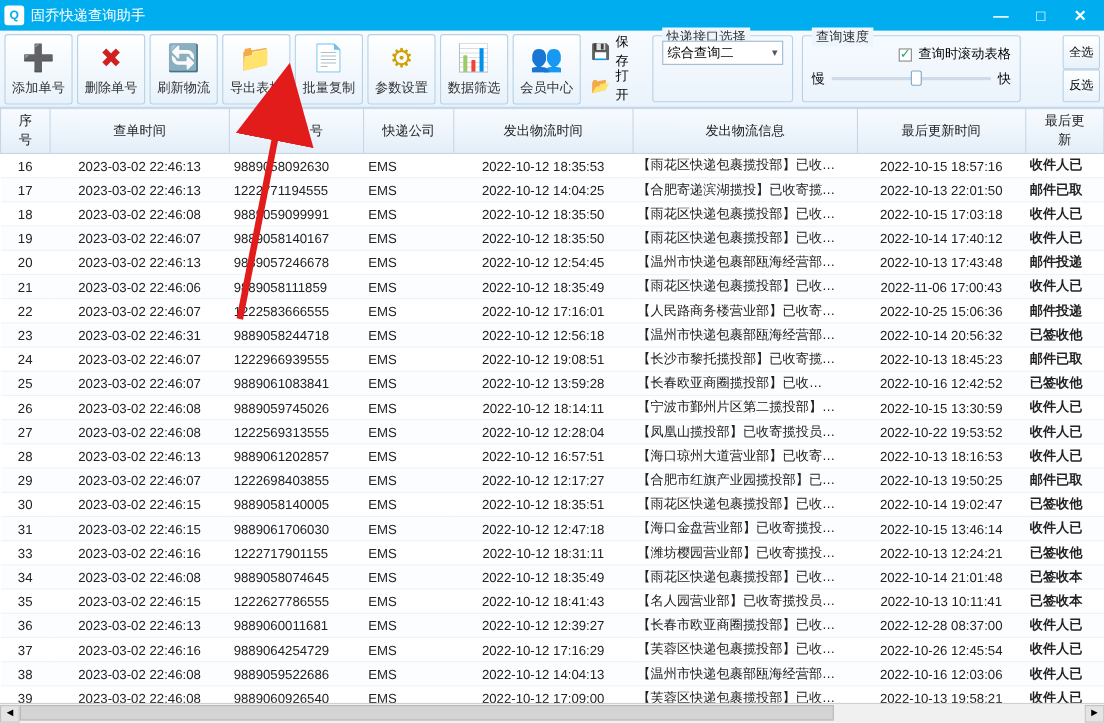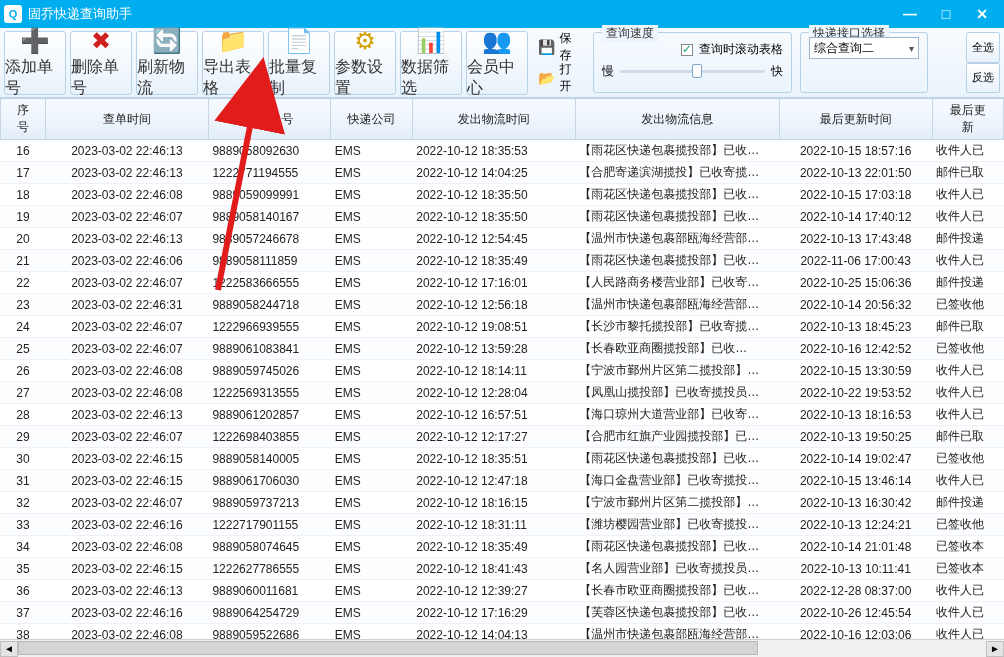--- a/index.html
+++ b/index.html
@@ -6,21 +6,21 @@
 body { font-family: "Microsoft YaHei", SimSun, Arial, sans-serif; font-size: 12px; background: #fff; overflow: hidden; width: 1004px; height: 657px; position: relative; }
 
 .titlebar { height: 28px; background: #00aeef; color: #fff; display: flex; align-items: center; padding: 0 4px; }
 .titlebar .app-icon { width: 18px; height: 18px; background: #fff; border-radius: 3px; margin-right: 6px; display: flex; align-items: center; justify-content: center; color: #00aeef; font-weight: bold; font-size: 11px; }
 .titlebar .title { flex: 1; font-size: 13px; }
 .titlebar .win-btn { width: 36px; height: 20px; display: flex; align-items: center; justify-content: center; color: #fff; font-size: 14px; font-weight: bold; cursor: pointer; }
 
 .toolbar { height: 70px; background: linear-gradient(#f7fbff,#eaf3fb); border-bottom: 1px solid #b7d2e6; display: flex; align-items: stretch; padding: 2px; }
 .tool-btn { width: 62px; height: 64px; margin: 1px 2px; border: 1px solid #b7d2e6; border-radius: 3px; background: linear-gradient(#ffffff,#e8f2fb); display: flex; flex-direction: column; align-items: center; justify-content: center; cursor: pointer; }
 .tool-btn .ico { width: 32px; height: 32px; display: flex; align-items: center; justify-content: center; font-size: 24px; }
-.tool-btn .lbl { font-size: 16px; color: #333; margin-top: 2px; }
+.tool-btn .lbl { font-size: 12px; color: #333; margin-top: 2px; }
 .tool-col { display: flex; flex-direction: column; justify-content: space-around; padding: 2px 4px; }
 .tool-col .mini { height: 28px; padding: 2px 4px; display: flex; align-items: center; gap: 4px; font-size: 12px; }
 .tool-col .mini .mico { width: 18px; height: 18px; display: flex; align-items: center; justify-content: center; font-size: 14px; }
 
 .fieldset { border: 1px solid #b7d2e6; border-radius: 3px; margin: 2px 4px; padding: 4px 8px 6px 8px; position: relative; display: flex; flex-direction: column; }
 .fieldset > .legend { position: absolute; top: -8px; left: 8px; background: #eef6fd; padding: 0 4px; font-size: 12px; color: #333; }
 .speed-row { display: flex; align-items: center; gap: 6px; margin-top: 4px; }
 .speed-row .cb { width: 12px; height: 12px; border: 1px solid #888; background: #fff; display:inline-block; position:relative; }
 .speed-row .cb.checked::after { content:"✓"; position:absolute; top:-3px; left:0; font-size:12px; color:#2a7; }
 .slider { flex: 1; height: 18px; position: relative; }
@@ -43,24 +43,24 @@
 .hscroll .arrow-btn { width: 18px; height: 16px; background: #e4e4e4; border: 1px solid #c0c0c0; display: flex; align-items: center; justify-content: center; font-size: 10px; cursor: pointer; }
 .hscroll .track { flex: 1; height: 16px; background: #f0f0f0; position: relative; }
 .hscroll .thumb { position: absolute; left: 0; top: 0; height: 14px; width: 740px; background: #d4d4d4; border: 1px solid #b8b8b8; }
 
 .red-arrow { position: absolute; pointer-events: none; z-index: 50; }
 
 .col-seq { width: 44px; text-align: center; }
 .col-time { width: 160px; text-align: center; }
 .col-order { width: 120px; margin-top: 16px; }
 .col-comp { width: 80px; }
-.col-out { width: 160px; }
+.col-out { width: 160px; text-align: center; }
 .col-info { width: 200px; margin-left: 48px; }
 .col-upd { width: 150px; text-align: center; }
-.col-status { width: 70px; }
+.col-status { width: 70px; font-weight: bold; }
 </style>
 </head>
 <body>
 
 <div class="titlebar">
   <div class="app-icon">Q</div>
   <div class="title">固乔快递查询助手</div>
   <div class="win-btn">—</div>
   <div class="win-btn">□</div>
   <div class="win-btn">✕</div>
@@ -106,41 +106,41 @@
     <div class="mini">
       <span class="mico">💾</span>
       <span>保存</span>
     </div>
     <div class="mini">
       <span class="mico">📂</span>
       <span>打开</span>
     </div>
   </div>
 
+  <div class="fieldset" style="width:130px">
+    <div class="legend">快递接口选择</div>
+    <div class="select">
+      <span>综合查询二</span>
+      <span class="arrow">▾</span>
+    </div>
+  </div>
+
   <div class="fieldset" style="width:210px">
     <div class="legend">查询速度</div>
     <div class="speed-row" style="justify-content:flex-end">
       <span class="cb checked"></span>
       <span>查询时滚动表格</span>
     </div>
     <div class="speed-row">
       <span>慢</span>
       <div class="slider">
         <div class="track"></div>
         <div class="thumb" style="left:50%"></div>
       </div>
       <span>快</span>
-    </div>
-  </div>
-
-  <div class="fieldset" style="width:130px">
-    <div class="legend">快递接口选择</div>
-    <div class="select">
-      <span>综合查询二</span>
-      <span class="arrow">▾</span>
     </div>
   </div>
 
   <div class="side-btns">
     <div class="sbtn">全选</div>
     <div class="sbtn">反选</div>
   </div>
 </div>
 
 <div class="grid">
@@ -312,30 +312,20 @@
           <td class="col-seq">31</td>
           <td class="col-time">2023-03-02 22:46:15</td>
           <td class="col-order">9889061706030</td>
           <td class="col-comp">EMS</td>
           <td class="col-out">2022-10-12 12:47:18</td>
           <td class="col-info">【海口金盘营业部】已收寄揽投…</td>
           <td class="col-upd">2022-10-15 13:46:14</td>
           <td class="col-status">收件人已</td>
         </tr>
         <tr>
-          <td class="col-seq">32</td>
-          <td class="col-time">2023-03-02 22:46:07</td>
-          <td class="col-order">9889059737213</td>
-          <td class="col-comp">EMS</td>
-          <td class="col-out">2022-10-12 18:16:15</td>
-          <td class="col-info">【宁波市鄞州片区第二揽投部】…</td>
-          <td class="col-upd">2022-10-13 16:30:42</td>
-          <td class="col-status">邮件投递</td>
-        </tr>
-        <tr>
           <td class="col-seq">33</td>
           <td class="col-time">2023-03-02 22:46:16</td>
           <td class="col-order">1222717901155</td>
           <td class="col-comp">EMS</td>
           <td class="col-out">2022-10-12 18:31:11</td>
           <td class="col-info">【潍坊樱园营业部】已收寄揽投…</td>
           <td class="col-upd">2022-10-13 12:24:21</td>
           <td class="col-status">已签收他</td>
         </tr>
         <tr>

